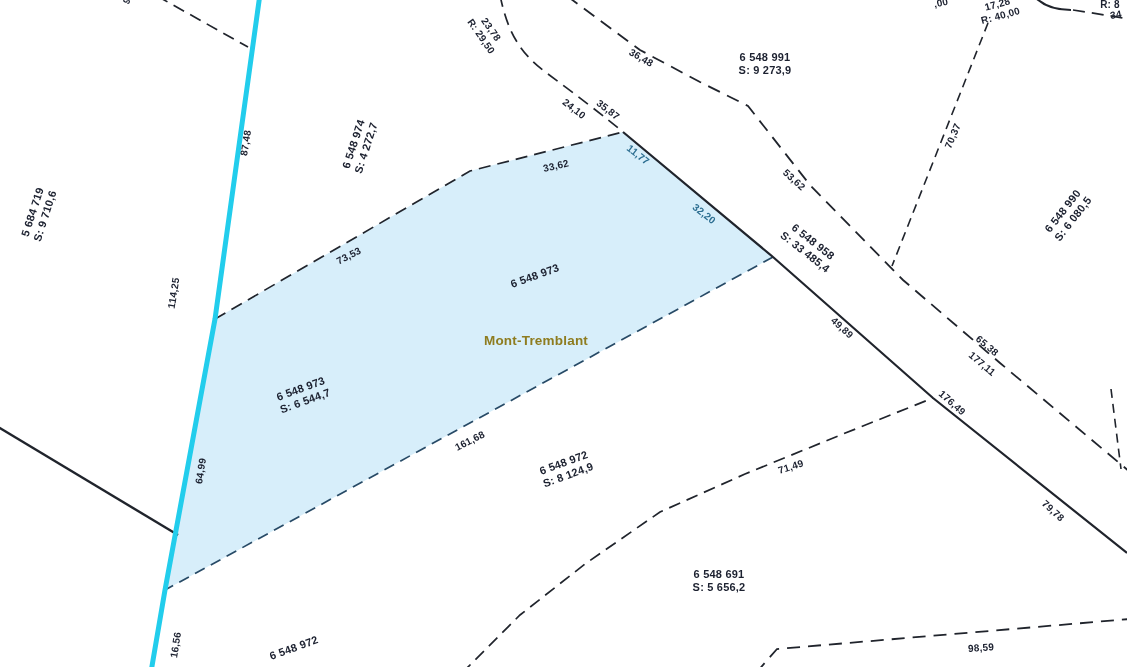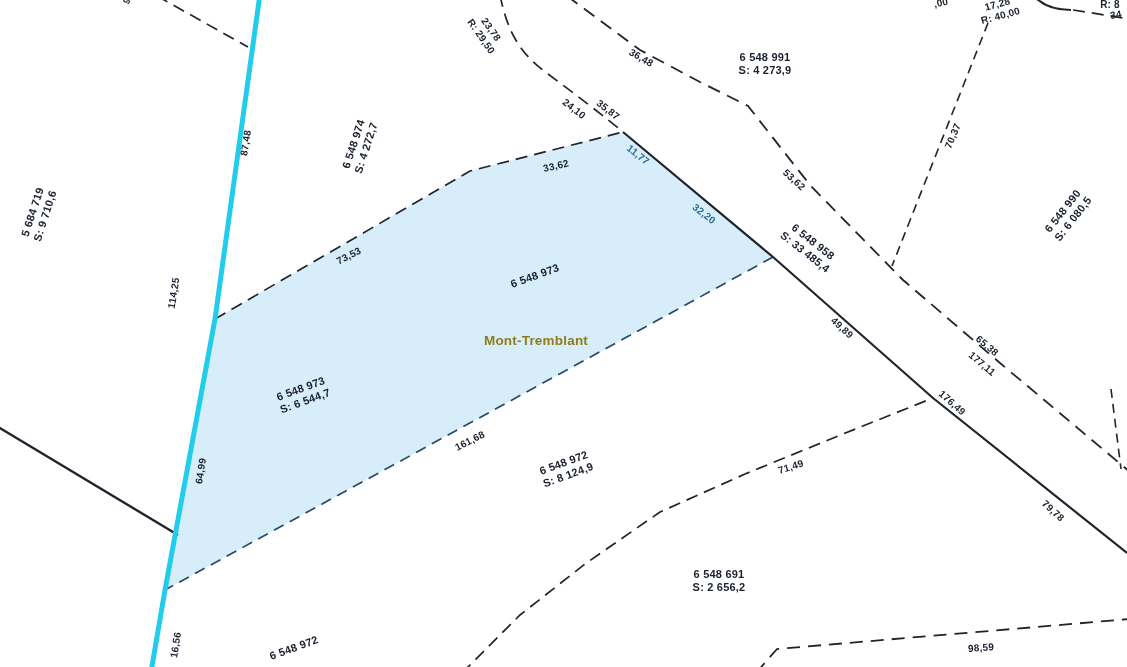--- a/index.html
+++ b/index.html
@@ -159,21 +159,21 @@
     <div class="map-label lot" style="left: 39px; top: 214px; transform: translate(-50%, -50%) rotate(-72deg);">
       <div>5 684 719</div>
       <div>S: 9 710,6</div>
     </div>
     <div class="map-label lot" style="left: 360px; top: 146px; transform: translate(-50%, -50%) rotate(-72deg);">
       <div>6 548 974</div>
       <div>S: 4 272,7</div>
     </div>
     <div class="map-label lot" style="left: 765px; top: 64px; transform: translate(-50%, -50%) rotate(0deg); text-align: center;">
       <div>6 548 991</div>
-      <div>S: 4 273,9</div>
+      <div>S: 9 273,9</div>
     </div>
     <div class="map-label lot" style="left: 1068px; top: 215px; transform: translate(-50%, -50%) rotate(-52deg);">
       <div>6 548 990</div>
       <div>S: 6 080,5</div>
     </div>
     <div class="map-label lot" style="left: 809px; top: 247px; transform: translate(-50%, -50%) rotate(38deg);">
       <div>6 548 958</div>
       <div>S: 33 485,4</div>
     </div>
     <div class="map-label lot" style="left: 535px; top: 276px; transform: translate(-50%, -50%) rotate(-20deg);">
@@ -185,18 +185,18 @@
     <div class="map-label lot" style="left: 303px; top: 395px; transform: translate(-50%, -50%) rotate(-20deg);">
       <div>6 548 973</div>
       <div>S: 6 544,7</div>
     </div>
     <div class="map-label lot" style="left: 566px; top: 469px; transform: translate(-50%, -50%) rotate(-20deg);">
       <div>6 548 972</div>
       <div>S: 8 124,9</div>
     </div>
     <div class="map-label lot" style="left: 719px; top: 581px; transform: translate(-50%, -50%) rotate(0deg);">
       <div>6 548 691</div>
-      <div>S: 2 656,2</div>
+      <div>S: 5 656,2</div>
     </div>
     <div class="map-label lot" style="left: 294px; top: 648px; transform: translate(-50%, -50%) rotate(-20deg);">
       <div>6 548 972</div>
     </div>
   </div>
 
 </body></html>

